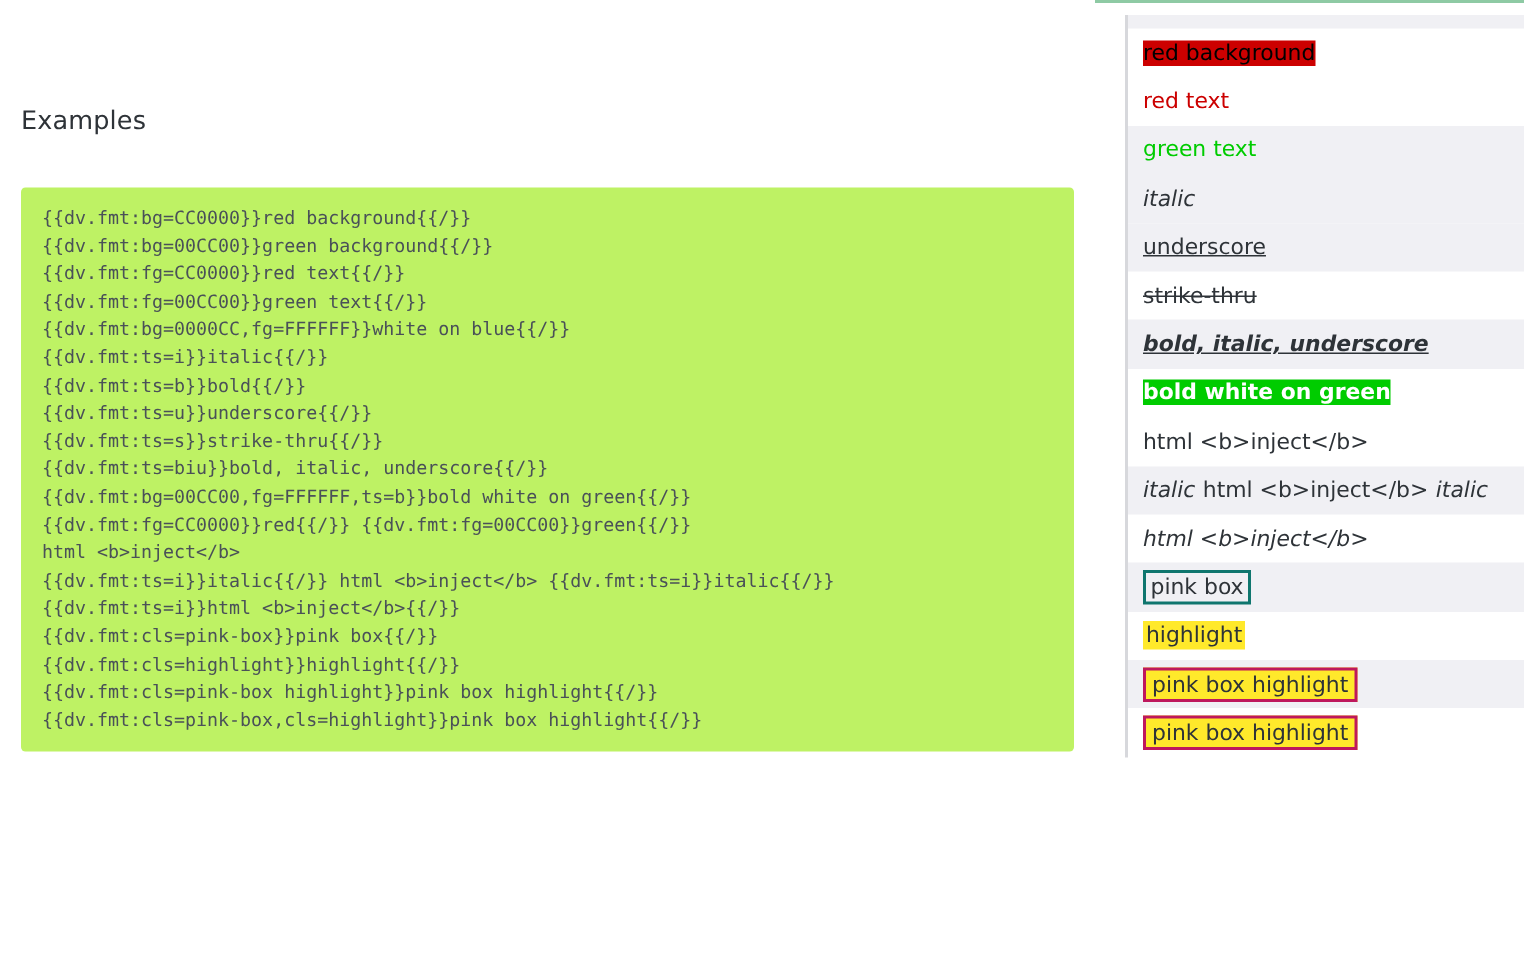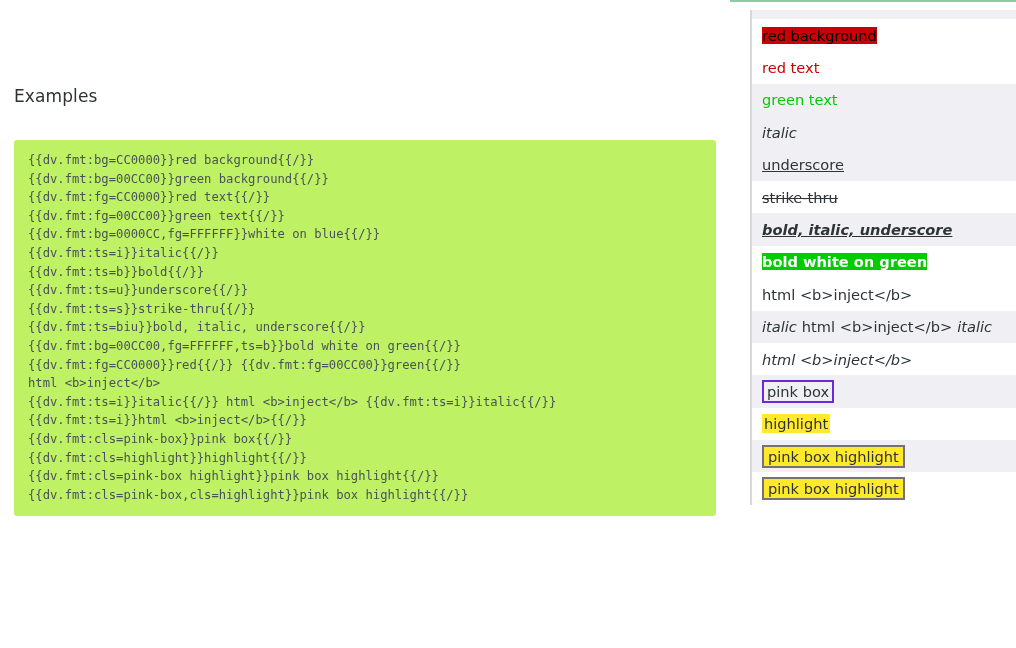--- a/index.html
+++ b/index.html
@@ -17,21 +17,20 @@
     position: relative;
   }
 
   
   #left-pane {
     position: absolute;
     left: 0;
     top: 0;
     width: 732px;
     height: 520px;
-    margin-top: 15px;
   }
 
   #page-title {
     position: absolute;
     left: 14px;
     top: 73px;
     font-size: 17px;
     font-weight: 400;
     color: #2e3338;
     letter-spacing: 0.1px;
@@ -114,34 +113,34 @@
   .fg-red      { color: #cc0000; }
   .fg-green    { color: #00cc00; }
   .bg-blue-fg-white { background: #0000cc; color: #ffffff; }
   .ts-i { font-style: italic; }
   .ts-b { font-weight: bold; }
   .ts-u { text-decoration: underline; }
   .ts-s { text-decoration: line-through; text-align: center; }
   .ts-biu { font-weight: bold; font-style: italic; text-decoration: underline; }
   .bg-green-fg-white-b { background: #00cc00; color: #ffffff; font-weight: bold; }
   .cls-pink-box {
-    border: 2px solid #6d28d9;
+    border: 2px solid #0f766e;
     padding: 1px 3px;
     display: inline-block;
     line-height: 17px;
     text-align: center;
   }
   .cls-highlight {
     background: #ffe92b;
     padding: 1px 2px;
     display: inline-block;
     line-height: 17px;
   }
   .cls-pink-highlight {
-    border: 2px solid #737373;
+    border: 2px solid #be185d;
     background: #ffe92b;
     padding: 1px 4px;
     display: inline-block;
     line-height: 17px;
   }
   .seg { display: inline-block; }
   .gap { display: inline-block; width: 5px; }
 </style>
 </head>
 <body>

